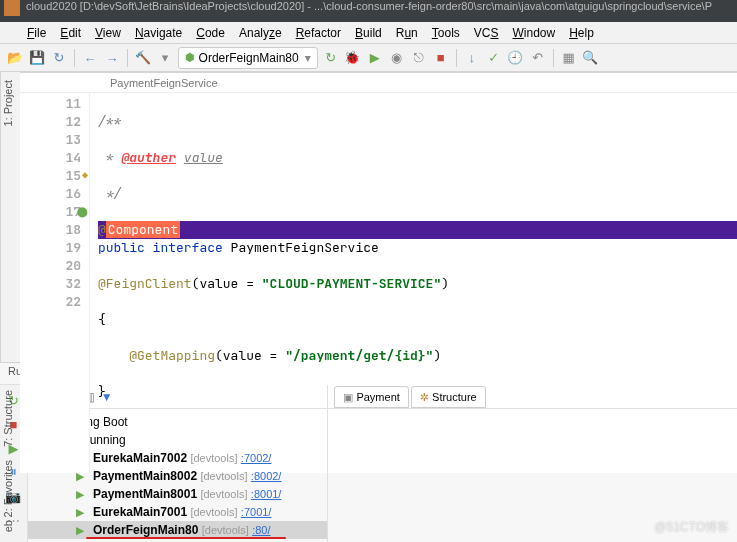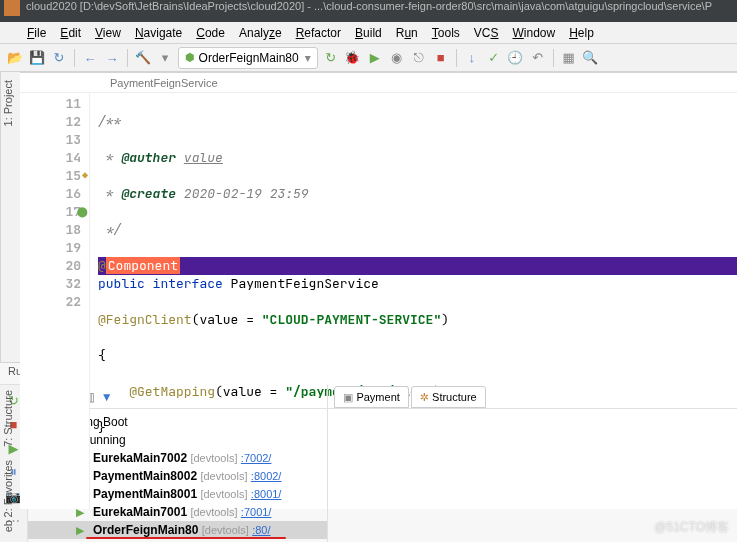--- a/index.html
+++ b/index.html
@@ -19,21 +19,21 @@
 .editor-col { flex: 1; display: flex; flex-direction: column; }
 .tabs-bar { background: #ececec; height: 24px; display: flex; align-items: flex-end; border-bottom: 1px solid #d4d4d4; overflow: hidden; }
 .breadcrumb { height: 20px; background: #fff; border-bottom: 1px solid #eee; padding-left: 90px; font-size: 11px; color: #777; line-height: 20px; }
 .code-area { flex: 1; display: flex; background: #fff; font-family: "JetBrains Mono", Consolas, monospace; font-size: 13px; }
 .gutter { width: 70px; text-align: right; padding-right: 8px; color: #aaa; background: #fff; border-right: 1px solid #eee; line-height: 18px; padding-top: 2px; position: relative; }
 .gutter .ln { height: 18px; font-weight: bold; }
 .gutter-ico { position: absolute; left: 54px; width: 14px; height: 14px; font-size: 10px; }
 .code { flex: 1; padding-left: 8px; line-height: 18px; padding-top: 2px; white-space: pre; }
 .code .ln { height: 18px; }
 .c-comment { color: #808080; font-style: italic; }
-.c-doctag { color: #14532d; font-style: italic; font-weight: bold; }
+.c-doctag { color: #ef4444; font-style: italic; font-weight: bold; text-decoration: underline; }
 .c-docval { color: #808080; font-style: italic; text-decoration: underline; }
 .c-anno { color: #9a8837; }
 .c-kw { color: #0033b3; }
 .c-str { color: #067017; font-weight: bold; }
 .c-type { color: #000; }
 .c-name { color: #000; }
 .hl-component { background: #ff6b4a; color: #fff; padding: 0 2px; }
 .line-hl { background: #4c1d95; display: inline-block; width: 100%; }
 .dashboard { border-top: 1px solid #d4d4d4; background: #f7f7f7; }
 .dash-head { height: 22px; padding: 2px 8px; font-size: 11px; color: #555; border-bottom: 1px solid #e0e0e0; }
@@ -135,21 +135,20 @@
         <div class="ln">19</div>
           <div class="ln">20</div>
           <div class="ln">32</div>
           <div class="ln">22</div>
         <span class="gutter-ico" style="top:74px;color:#c8a23a">◆</span>
         <span class="gutter-ico" style="top:110px;color:#6aab50">⬤</span>
       </div>
       <div class="code">
 <div class="ln"><span class="c-comment">/**</span></div>
 <div class="ln"><span class="c-comment"> * </span><span class="c-doctag">@auther</span> <span class="c-docval">value</span></div>
-<div class="ln"><span class="c-comment"> * </span><span class="c-doctag">@create</span> <span class="c-comment">2020-02-19 23:59</span></div>
 <div class="ln"><span class="c-comment"> */</span></div>
 <div class="ln line-hl"><span class="c-anno">@</span><span class="hl-component">Component</span></div>
 <div class="ln"><span class="c-kw">public interface </span><span class="c-name">PaymentFeignService</span></div>
 <div class="ln"><span class="c-anno">@FeignClient</span><span>(value = </span><span class="c-str">"CLOUD-PAYMENT-SERVICE"</span><span>)</span></div>
 <div class="ln"><span>{</span></div>
 <div class="ln"><span>    </span><span class="c-anno">@GetMapping</span><span>(value = </span><span class="c-str">"/payment/get/{id}"</span><span>)</span></div>
 <div class="ln"><span>}</span></div>
 <div class="ln"><span></span></div>
       </div>
     </div>

